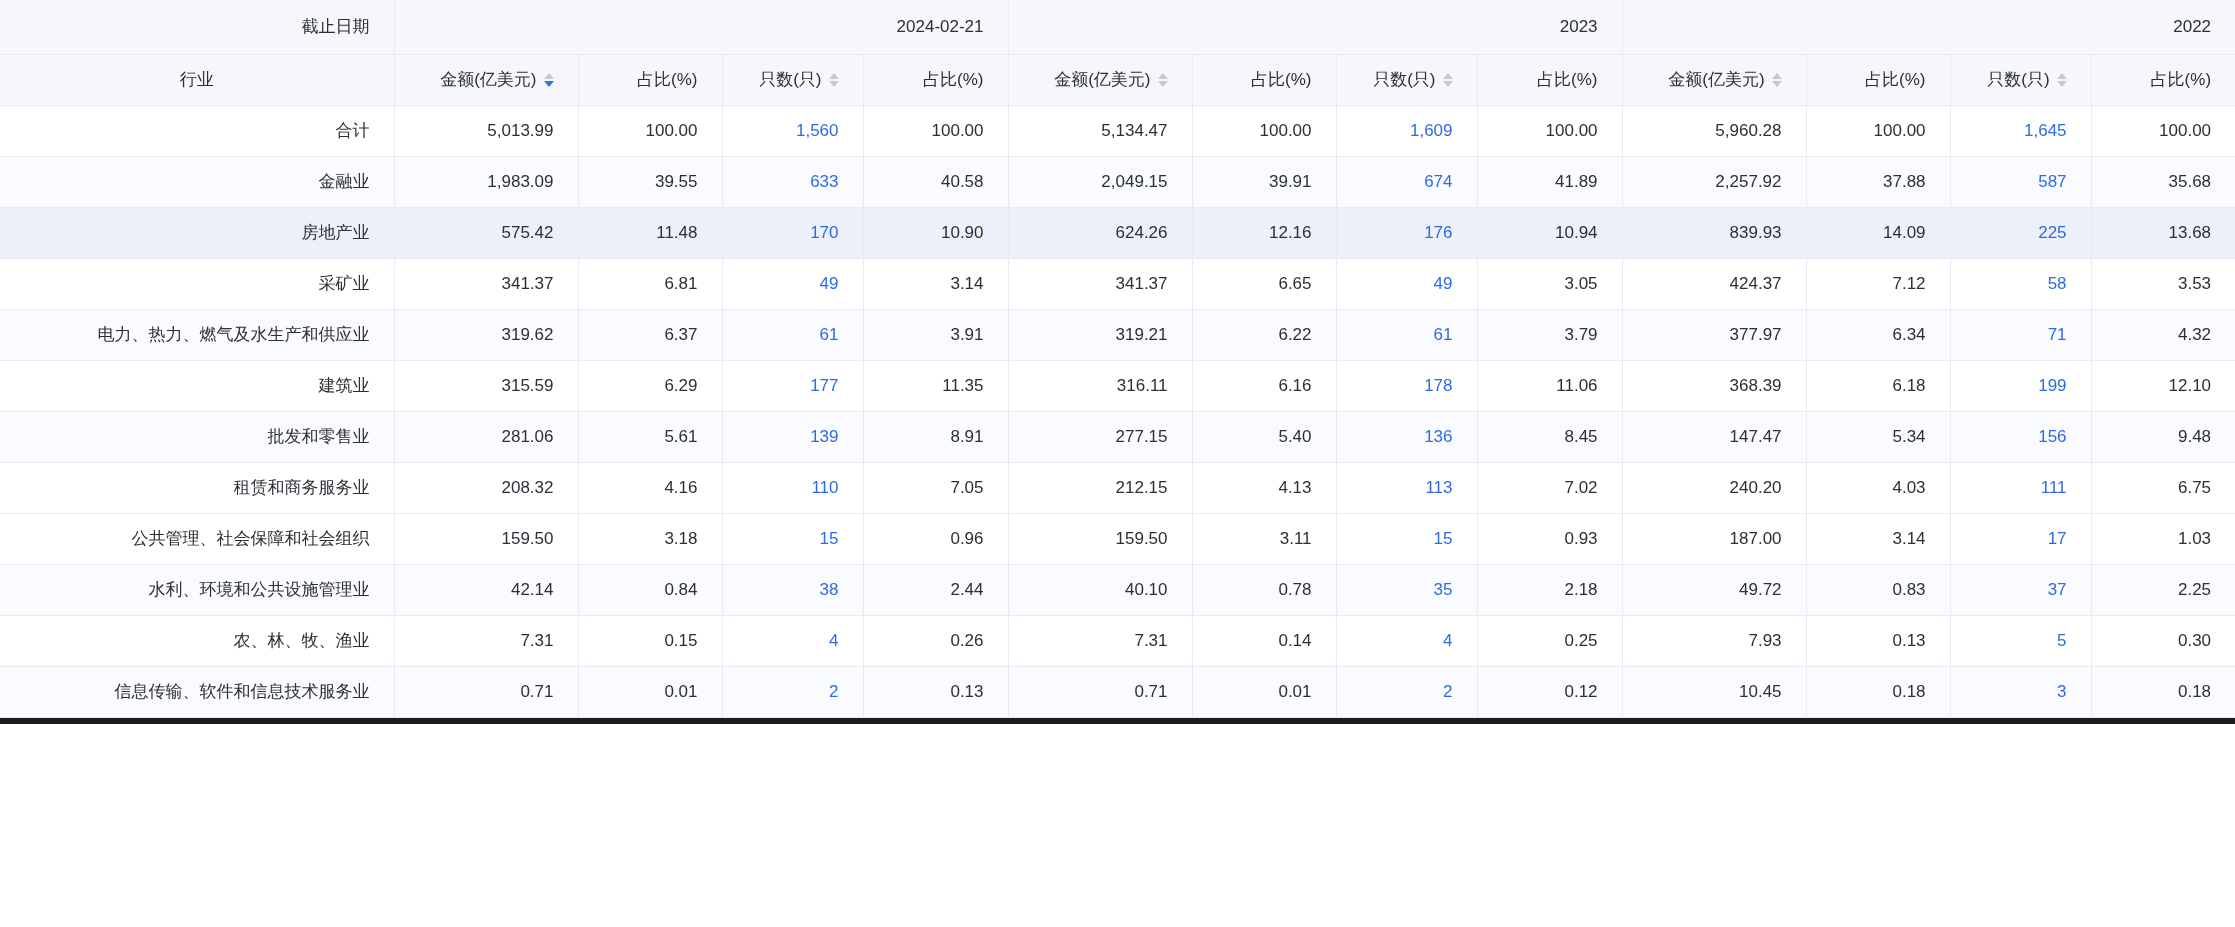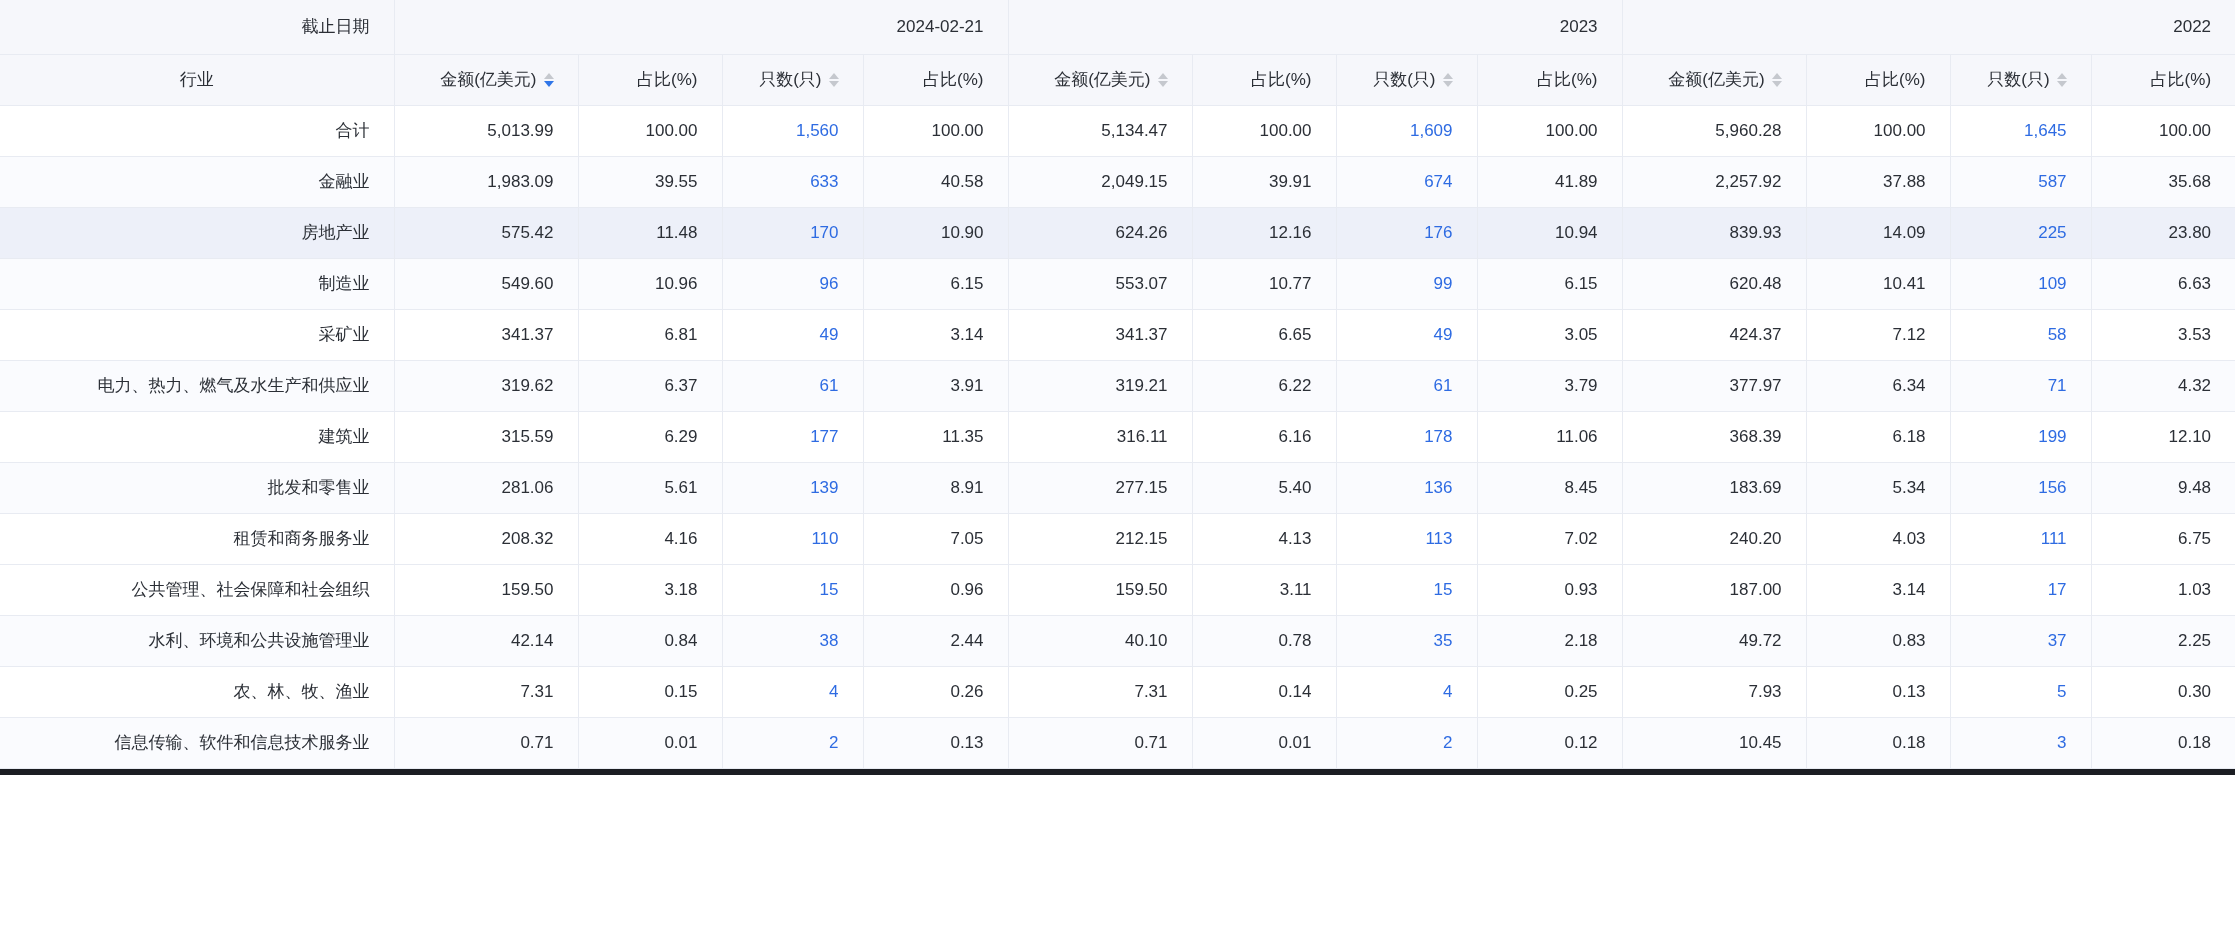--- a/index.html
+++ b/index.html
@@ -150,36 +150,21 @@
         <td class="num">11.48</td>
         <td class="num"><span class="count">170</span></td>
         <td class="num">10.90</td>
         <td class="num">624.26</td>
         <td class="num">12.16</td>
         <td class="num"><span class="count">176</span></td>
         <td class="num">10.94</td>
         <td class="num">839.93</td>
         <td class="num">14.09</td>
         <td class="num"><span class="count">225</span></td>
-        <td class="num">23.80</td>
-      </tr>
-      <tr class="stripe ">
-        <td class="industry">制造业</td>
-        <td class="num">549.60</td>
-        <td class="num">10.96</td>
-        <td class="num"><span class="count">96</span></td>
-        <td class="num">6.15</td>
-        <td class="num">553.07</td>
-        <td class="num">10.77</td>
-        <td class="num"><span class="count">99</span></td>
-        <td class="num">6.15</td>
-        <td class="num">620.48</td>
-        <td class="num">10.41</td>
-        <td class="num"><span class="count">109</span></td>
-        <td class="num">6.63</td>
+        <td class="num">13.68</td>
       </tr>
       <tr class="">
         <td class="industry">采矿业</td>
         <td class="num">341.37</td>
         <td class="num">6.81</td>
         <td class="num"><span class="count">49</span></td>
         <td class="num">3.14</td>
         <td class="num">341.37</td>
         <td class="num">6.65</td>
         <td class="num"><span class="count">49</span></td>
@@ -222,21 +207,21 @@
       <tr class="stripe ">
         <td class="industry">批发和零售业</td>
         <td class="num">281.06</td>
         <td class="num">5.61</td>
         <td class="num"><span class="count">139</span></td>
         <td class="num">8.91</td>
         <td class="num">277.15</td>
         <td class="num">5.40</td>
         <td class="num"><span class="count">136</span></td>
         <td class="num">8.45</td>
-        <td class="num">183.69</td>
+        <td class="num">147.47</td>
         <td class="num">5.34</td>
         <td class="num"><span class="count">156</span></td>
         <td class="num">9.48</td>
       </tr>
       <tr class="">
         <td class="industry">租赁和商务服务业</td>
         <td class="num">208.32</td>
         <td class="num">4.16</td>
         <td class="num"><span class="count">110</span></td>
         <td class="num">7.05</td>

